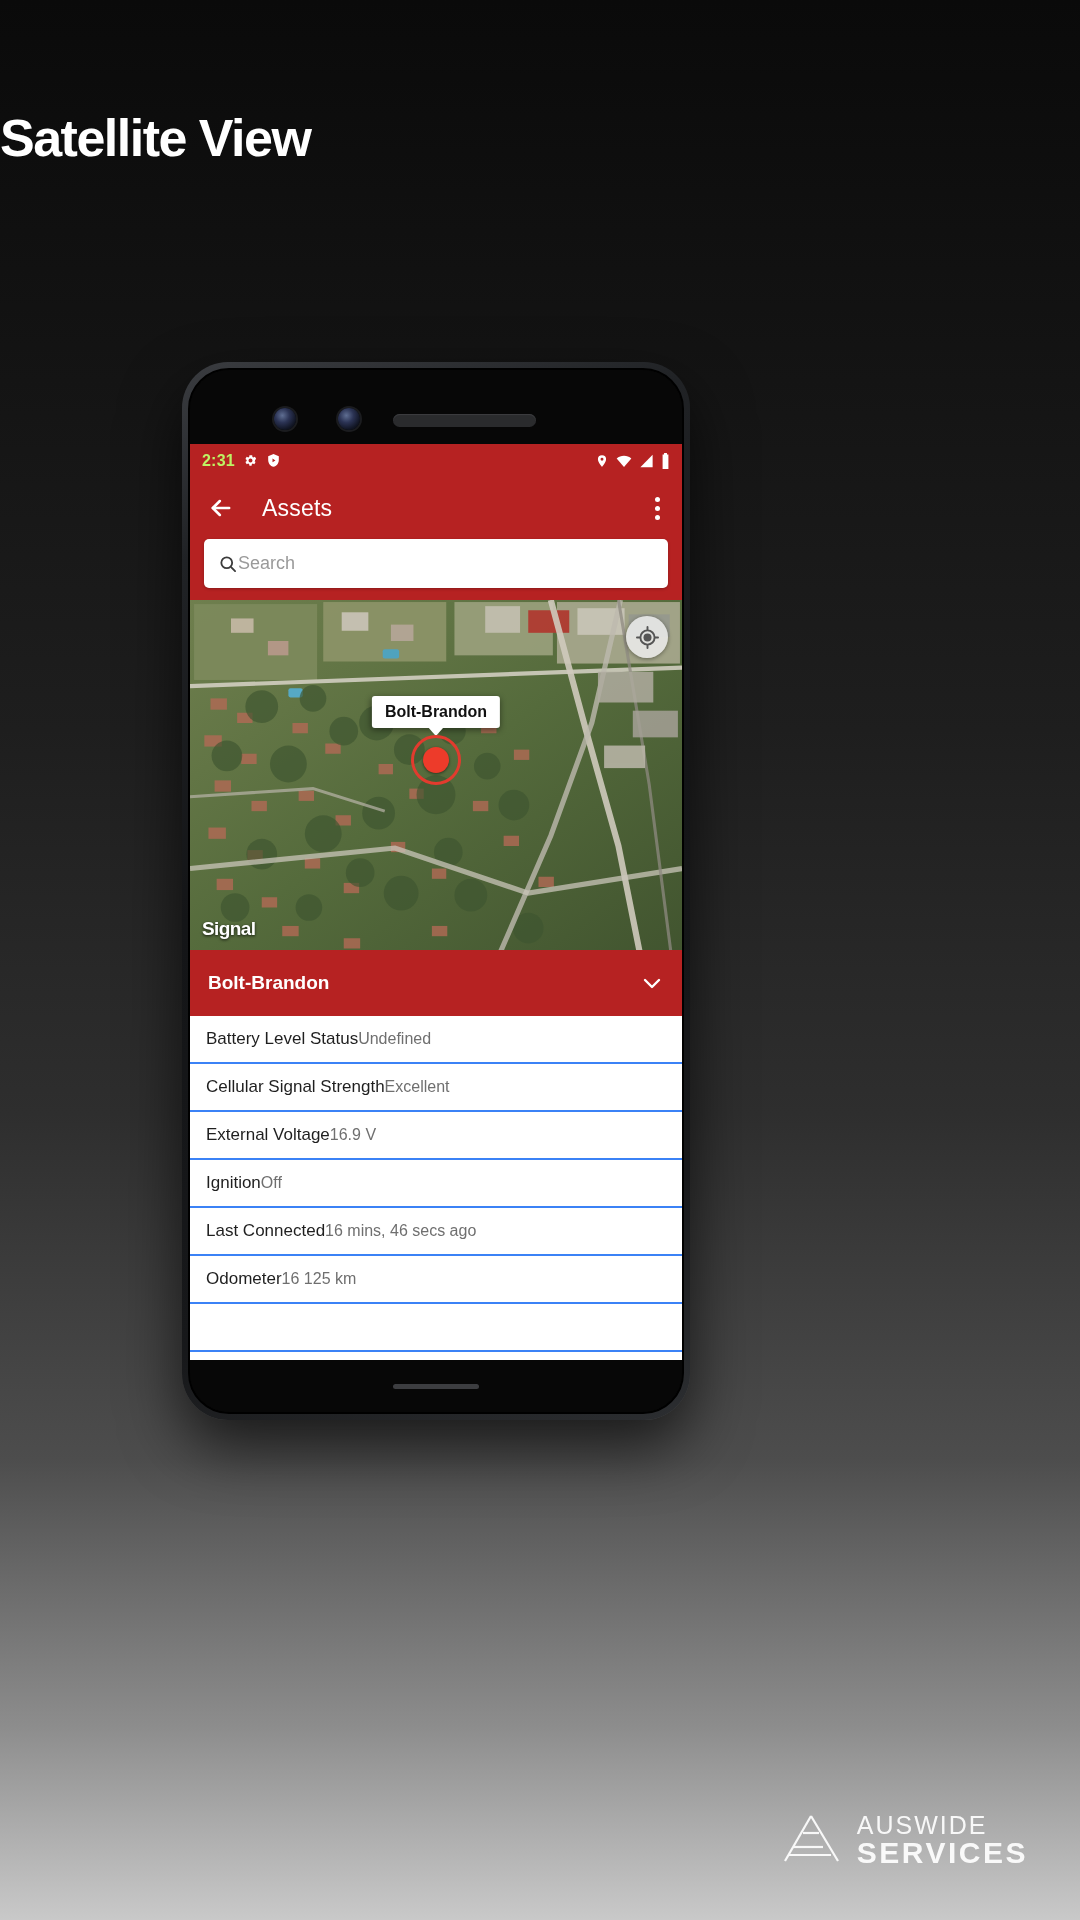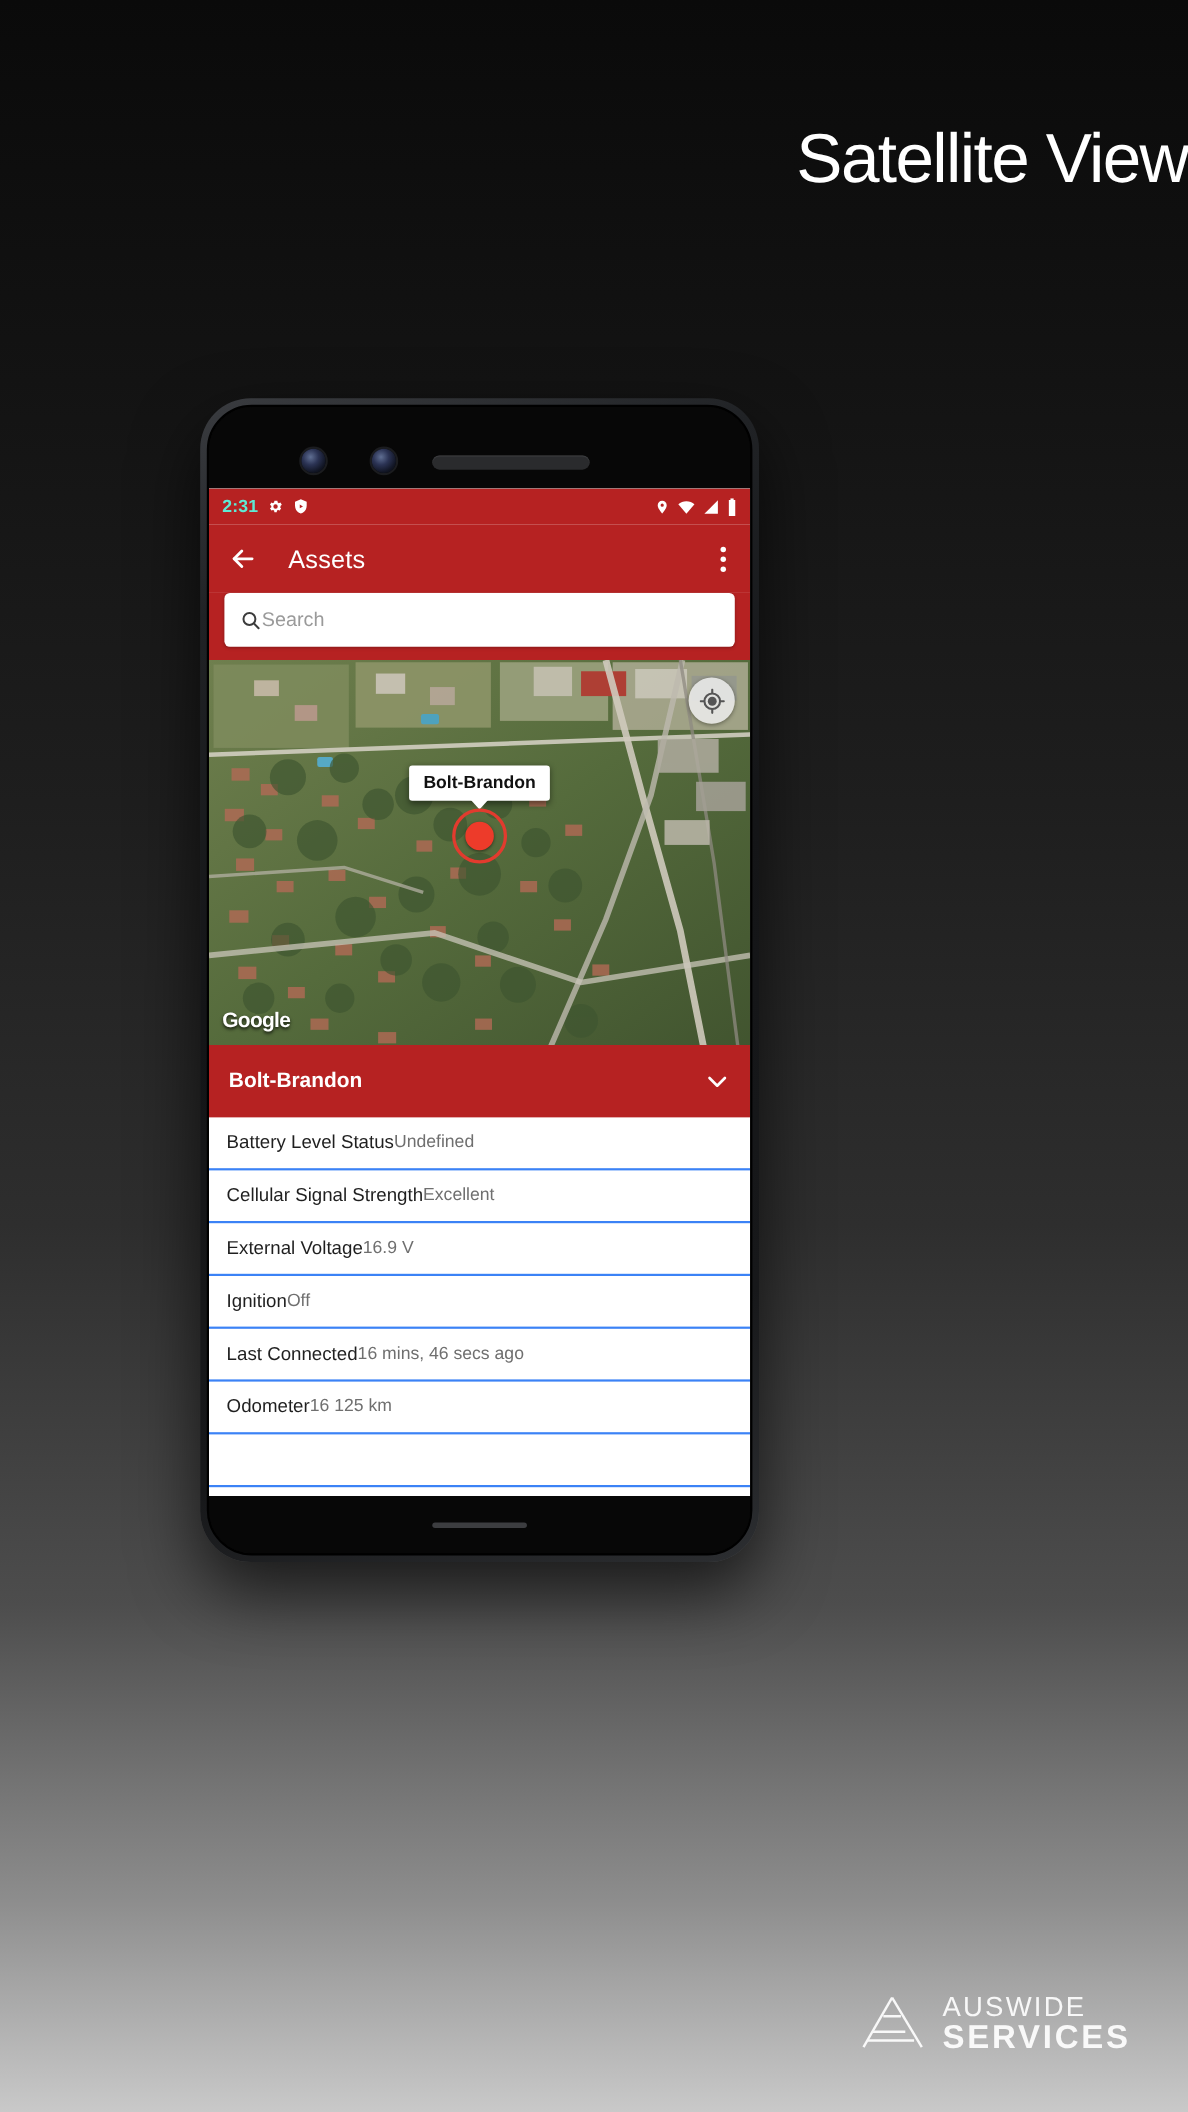--- a/index.html
+++ b/index.html
@@ -6,21 +6,21 @@
   html,body { width:1080px; height:1920px; }
   body {
     font-family:"Liberation Sans", sans-serif;
     background:linear-gradient(180deg,#0a0a0a 0%,#131313 18%,#1e1e1e 38%,#2e2e2e 58%,#4d4d4d 76%,#8d8d8d 90%,#c9c9c9 100%);
     position:relative; overflow:hidden;
   }
 
   
   .headline{
     position:absolute; top:108px; left:0; width:100%;
-    text-align:right; color:#fff; font-size:63px; font-weight:normal;
+    text-align:left; color:#fff; font-size:52px; font-weight:bold;
     letter-spacing:-1.5px;
   }
 
   
   .phone{
     position:absolute; left:182px; top:362px;
     width:508px; height:1058px;
     border-radius:46px;
     background:linear-gradient(160deg,#3a3c40 0%,#202225 16%,#141517 45%,#17181a 80%,#2c2e31 100%);
     padding:6px;
@@ -52,21 +52,21 @@
     width:86px; height:5px; border-radius:3px; background:#3c3d40;
   }
 
   .screen{
     position:absolute; top:74px; left:0; right:0; bottom:52px;
     background:#fff; overflow:hidden;
   }
 
   
   .statusbar{
-    height:33px; background:#b62222; color:#5eead4;
+    height:33px; background:#b62222; color:#bef264;
     display:flex; align-items:center; padding:0 12px;
     font-size:15px; font-weight:bold;
   }
   .sb-left{ display:flex; align-items:center; gap:8px; }
   .sb-time{ font-size:16px; font-weight:bold; letter-spacing:.2px; }
   .sb-right{ margin-left:auto; display:flex; align-items:center; gap:7px; }
   .ic{ display:inline-flex; align-items:center; justify-content:center; }
 
   
   .appbar{
@@ -339,21 +339,21 @@
               <circle cx="12" cy="12" r="4.2" fill="#555" stroke="none"></circle>
               <circle cx="12" cy="12" r="7.4"></circle>
               <path d="M12 1v3M12 20v3M1 12h3M20 12h3" stroke-linecap="round"></path>
             </svg>
         </div>
 
         <div class="marker-label">Bolt-Brandon</div>
         <div class="marker-dot">
             <i></i>
           </div>
-        <div class="gmaps-logo">Google</div>
+        <div class="gmaps-logo">Signal</div>
       </div>
 
       <div class="asset-head">
         <span class="asset-head-title">Bolt-Brandon</span>
         <span class="chev ic">
           <svg width="24" height="24" viewBox="0 0 24 24" fill="none" stroke="#fff" stroke-width="2.4" stroke-linecap="round" stroke-linejoin="round">
               <path d="M5 9l7 7 7-7"></path>
             </svg>
         </span>
       </div>

